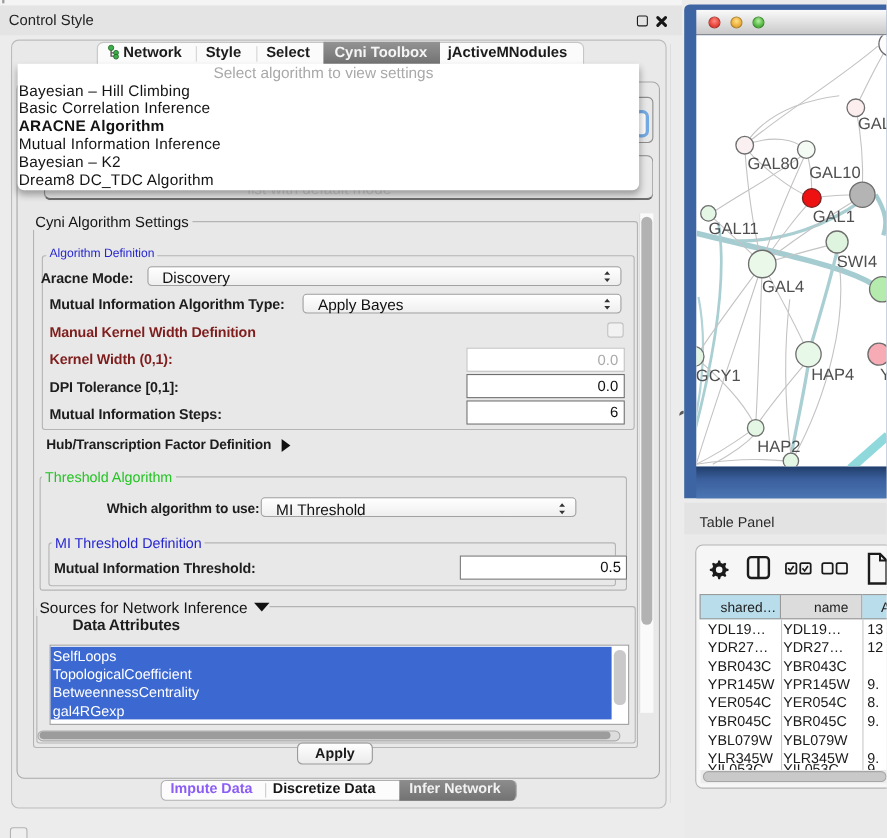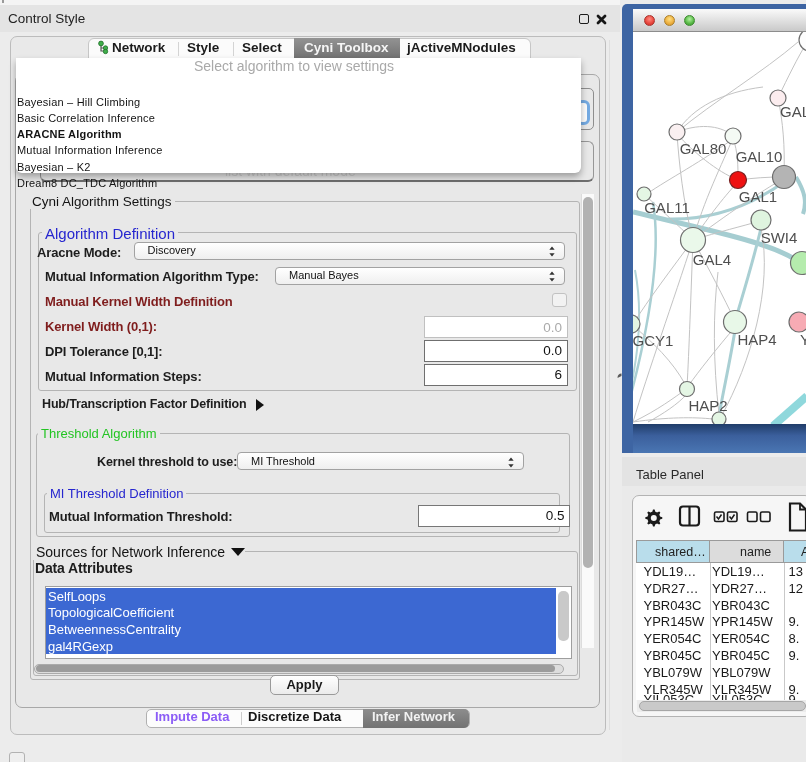--- a/index.html
+++ b/index.html
@@ -4,21 +4,21 @@
 <style>
   * { margin:0; padding:0; box-sizing:border-box; }
   html,body { width:806px; height:762px; overflow:hidden; }
   body { background:#ececec; font-family:"Liberation Sans", sans-serif; position:relative; }
   .abs { position:absolute; }
   .b { font-weight:bold; }
   
   .group { position:absolute; border:1px solid #b4b4b4; border-radius:3px; }
   .gtitle { position:absolute; background:#e8e8e8; padding:0 3px; white-space:nowrap; }
   .fld { position:absolute; background:#fff; text-align:right; font-size:13.5px; color:#111; padding-right:4.5px; }
-  .combo { position:absolute; background:linear-gradient(#ffffff,#efefef); border:1px solid #a2a2a2; border-radius:4px; font-size:11px; color:#111; }
+  .combo { position:absolute; background:linear-gradient(#ffffff,#efefef); border:1px solid #a2a2a2; border-radius:4px; font-size:14px; color:#111; }
   .combo .ctext { position:absolute; left:13px; top:1.5px; }
   .arrows { position:absolute; top:2.5px; width:8px; height:13px; }
   .lbl { position:absolute; font-size:13px; font-weight:bold; color:#1d1d1d; white-space:nowrap; letter-spacing:-0.15px;}
   .lbl.gray { color:#7f1d1d; }
 </style>
 </head>
 <body>
 
 <div class="abs" style="left:0;top:0;width:620px;height:5px;background:#f4f4f4;"></div>
 <div class="abs" style="left:2px;top:0;width:2px;height:3px;background:#9a9a9a;"></div>
@@ -36,33 +36,33 @@
 
 <div class="abs" style="left:40px;top:88px;width:554px;height:42px;background:#e8e8e8;border:1.5px solid #8e8e8e;border-radius:5px;"></div>
 <div class="abs" style="left:576px;top:100px;width:14px;height:25px;background:#fdfdfd;border:3px solid #74aae2;border-radius:6px;"></div>
 <div class="abs" style="left:40px;top:141px;width:554px;height:41px;background:#e8e8e8;border:1.5px solid #979797;border-bottom:2.5px solid #6e6e6e;border-radius:6px;"></div>
 <div class="abs" style="left:225px;top:162.5px;font-size:14px;color:#cfcfcf;">list with default mode</div>
 
 <div class="group" style="left:30px;top:201px;width:550px;height:479px;"></div>
 <div class="gtitle" style="left:29px;top:193.5px;font-size:13.5px;color:#141414;">Cyni Algorithm Settings</div>
 
 <div class="group" style="left:38px;top:232px;width:539px;height:159px;"></div>
-<div class="gtitle" style="left:42px;top:225px;font-size:15px;color:#2626cf;">Algorithm Definition</div>
+<div class="gtitle" style="left:42px;top:225px;font-size:11px;color:#2626cf;">Algorithm Definition</div>
 
 <div class="lbl" style="left:37px;top:244.5px;">Aracne Mode:</div>
 <div class="combo" style="left:133.5px;top:241.5px;width:431.5px;height:18px;">
     <span class="ctext">Discovery</span>
   <svg class="arrows" style="right:8px;" viewBox="0 0 9 14">
       <path d="M1.5 5 L4.5 1.5 L7.5 5 Z M1.5 9 L4.5 12.5 L7.5 9 Z" fill="#333"></path>
     </svg>
 </div>
 
 <div class="lbl" style="left:45px;top:269px;">Mutual Information Algorithm Type:</div>
 <div class="combo" style="left:275px;top:266.5px;width:290px;height:18px;">
-    <span class="ctext">Manual Bayes</span>
+    <span class="ctext">Apply Bayes</span>
   <svg class="arrows" style="right:8px;" viewBox="0 0 9 14">
       <path d="M1.5 5 L4.5 1.5 L7.5 5 Z M1.5 9 L4.5 12.5 L7.5 9 Z" fill="#333"></path>
     </svg>
 </div>
 
 <div class="lbl gray" style="left:45px;top:293.5px;">Manual Kernel Width Definition</div>
 <div class="abs" style="left:552px;top:293px;width:15px;height:14px;background:#f2f2f2;border:1px solid #c2c2c2;border-radius:3px;"></div>
 
 <div class="lbl gray" style="left:45px;top:318.5px;">Kernel Width (0,1):</div>
 <div class="fld" style="left:424px;top:316px;width:143.5px;height:22px;border:1px solid #c0c0c0;color:#ababab;line-height:21px;">0.0</div>
@@ -72,38 +72,38 @@
 
 <div class="lbl" style="left:45px;top:369px;">Mutual Information Steps:</div>
 <div class="fld" style="left:424px;top:364px;width:143.5px;height:22px;border:1.5px solid #6f6f6f;line-height:19px;">6</div>
 
 <div class="lbl" style="left:42px;top:396.5px;font-size:12.5px;">Hub/Transcription Factor Definition</div>
 <div class="abs" style="left:256px;top:399px;width:0;height:0;border-left:8px solid #111;border-top:6px solid transparent;border-bottom:6px solid transparent;"></div>
 
 <div class="group" style="left:36px;top:433px;width:534px;height:104px;"></div>
 <div class="gtitle" style="left:38px;top:426px;font-size:13px;color:#23c423;">Threshold Algorithm</div>
 
-<div class="lbl" style="left:97px;top:454.5px;font-size:12.5px;">Kernel threshold to use:</div>
+<div class="lbl" style="left:97px;top:454.5px;font-size:12.5px;">Which algorithm to use:</div>
 <div class="combo" style="left:237px;top:452px;width:287px;height:18px;">
     <span class="ctext">MI Threshold</span>
   <svg class="arrows" style="right:8px;" viewBox="0 0 9 14">
       <path d="M1.5 5 L4.5 1.5 L7.5 5 Z M1.5 9 L4.5 12.5 L7.5 9 Z" fill="#333"></path>
     </svg>
 </div>
 
 <div class="group" style="left:44px;top:493px;width:516px;height:40px;"></div>
 <div class="gtitle" style="left:47px;top:486px;font-size:13px;color:#2626cf;">MI Threshold Definition</div>
 
 <div class="lbl" style="left:49px;top:509px;">Mutual Information Threshold:</div>
 <div class="fld" style="left:418px;top:505px;width:152px;height:22px;border:1.5px solid #777777;line-height:19px;">0.5</div>
 
 <div class="group" style="left:33px;top:551px;width:545px;height:125px;"></div>
 <div class="gtitle" style="left:33px;top:543.5px;font-size:14px;color:#141414;padding-right:20px;">Sources for Network Inference</div>
 <div class="abs" style="left:231px;top:548px;width:0;height:0;border-top:8.5px solid #111;border-left:7px solid transparent;border-right:7px solid transparent;"></div>
-<div class="lbl" style="left:35px;top:559.5px;font-size:14px;">Data Attributes</div>
+<div class="lbl" style="left:35px;top:559.5px;font-size:14px;padding-left:31px;">Data Attributes</div>
 
 <div class="abs" style="left:45px;top:586px;width:527px;height:73px;background:#ffffff;border:1px solid #9e9e9e;"></div>
 <div class="abs" style="left:46px;top:587.5px;width:510px;height:66.5px;background:#3c68d2;"></div>
 <div class="abs" style="left:48px;top:588.5px;font-size:13px;color:#fff;line-height:16.8px;">SelfLoops<br>TopologicalCoefficient<br>BetweennessCentrality<br>gal4RGexp</div>
 <div class="abs" style="left:558px;top:591px;width:11px;height:50px;background:#c9c9c9;border-radius:5px;"></div>
 
 <div class="abs" style="left:34px;top:663.5px;width:530px;height:10px;background:#dddddd;border:1px solid #ababab;border-radius:5px;"></div>
 <div class="abs" style="left:36px;top:665px;width:519px;height:7px;background:#9c9c9c;border-radius:4px;"></div>
 
 <div class="abs" style="left:581px;top:194px;width:13px;height:454px;background:#fafafa;border-left:1px solid #dcdcdc;"></div>
@@ -120,21 +120,21 @@
   <circle cx="9.5" cy="11.5" r="2.2" fill="#3fae4a" stroke="#1e7028" stroke-width="0.8"></circle>
 </svg>
 <div class="abs b" style="left:112px;top:39.5px;font-size:13.5px;color:#1b1b1b;">Network</div>
 <div class="abs b" style="left:187px;top:39.5px;font-size:13.5px;color:#1b1b1b;">Style</div>
 <div class="abs b" style="left:242px;top:39.5px;font-size:13.5px;color:#1b1b1b;">Select</div>
 <div class="abs b" style="left:304px;top:39.5px;font-size:13.5px;color:#f5f5f5;">Cyni Toolbox</div>
 <div class="abs b" style="left:407px;top:39.5px;font-size:13.5px;color:#1b1b1b;">jActiveMNodules</div>
 
 <div class="abs" style="left:16px;top:58px;width:565px;height:115px;background:#fff;border-radius:0 0 6px 6px;box-shadow:0 4px 7px rgba(0,0,0,0.32);"></div>
 <div class="abs" style="left:16px;top:60px;margin-top:-2.5px;width:556px;text-align:center;font-size:14px;color:#a9a9a9;">Select algorithm to view settings</div>
-<div class="abs" style="left:17px;top:73.5px;font-size:11px;letter-spacing:0.2px;color:#141414;line-height:16.26px;white-space:nowrap;margin-top:20px;">Bayesian – Hill Climbing<br>Basic Correlation Inference<br><span class="b">ARACNE Algorithm</span><br>Mutual Information Inference<br>Bayesian – K2<br>Dream8 DC_TDC Algorithm</div>
+<div class="abs" style="left:17px;top:73.5px;font-size:14px;letter-spacing:0.2px;color:#141414;line-height:16.26px;white-space:nowrap;">Bayesian – Hill Climbing<br>Basic Correlation Inference<br><span class="b">ARACNE Algorithm</span><br>Mutual Information Inference<br>Bayesian – K2<br>Dream8 DC_TDC Algorithm</div>
 
 <div class="abs" style="left:270px;top:674.5px;width:69px;height:20px;background:linear-gradient(#ffffff,#ebebeb);border:1px solid #9a9a9a;border-radius:5px;text-align:center;font-size:13px;font-weight:bold;color:#1a1a1a;line-height:18px;">Apply</div>
 
 <div class="abs" style="left:146px;top:709px;width:324px;height:19px;background:#fcfcfc;border:1px solid #b0b0b0;border-radius:5px;"></div>
 <div class="abs" style="left:241px;top:712px;width:1px;height:13px;background:#cccccc;"></div>
 <div class="abs" style="left:363px;top:709px;width:106px;height:19px;background:linear-gradient(#8d8d8d,#727272);border-radius:0 5px 5px 0;"></div>
 <div class="abs b" style="left:155px;top:708.5px;font-size:13px;color:#8b5cf6;">Impute Data</div>
 <div class="abs b" style="left:248px;top:708.5px;font-size:13px;color:#161616;">Discretize Data</div>
 <div class="abs b" style="left:372px;top:708.5px;font-size:13px;color:#f2f2f2;">Infer Network</div>
 

